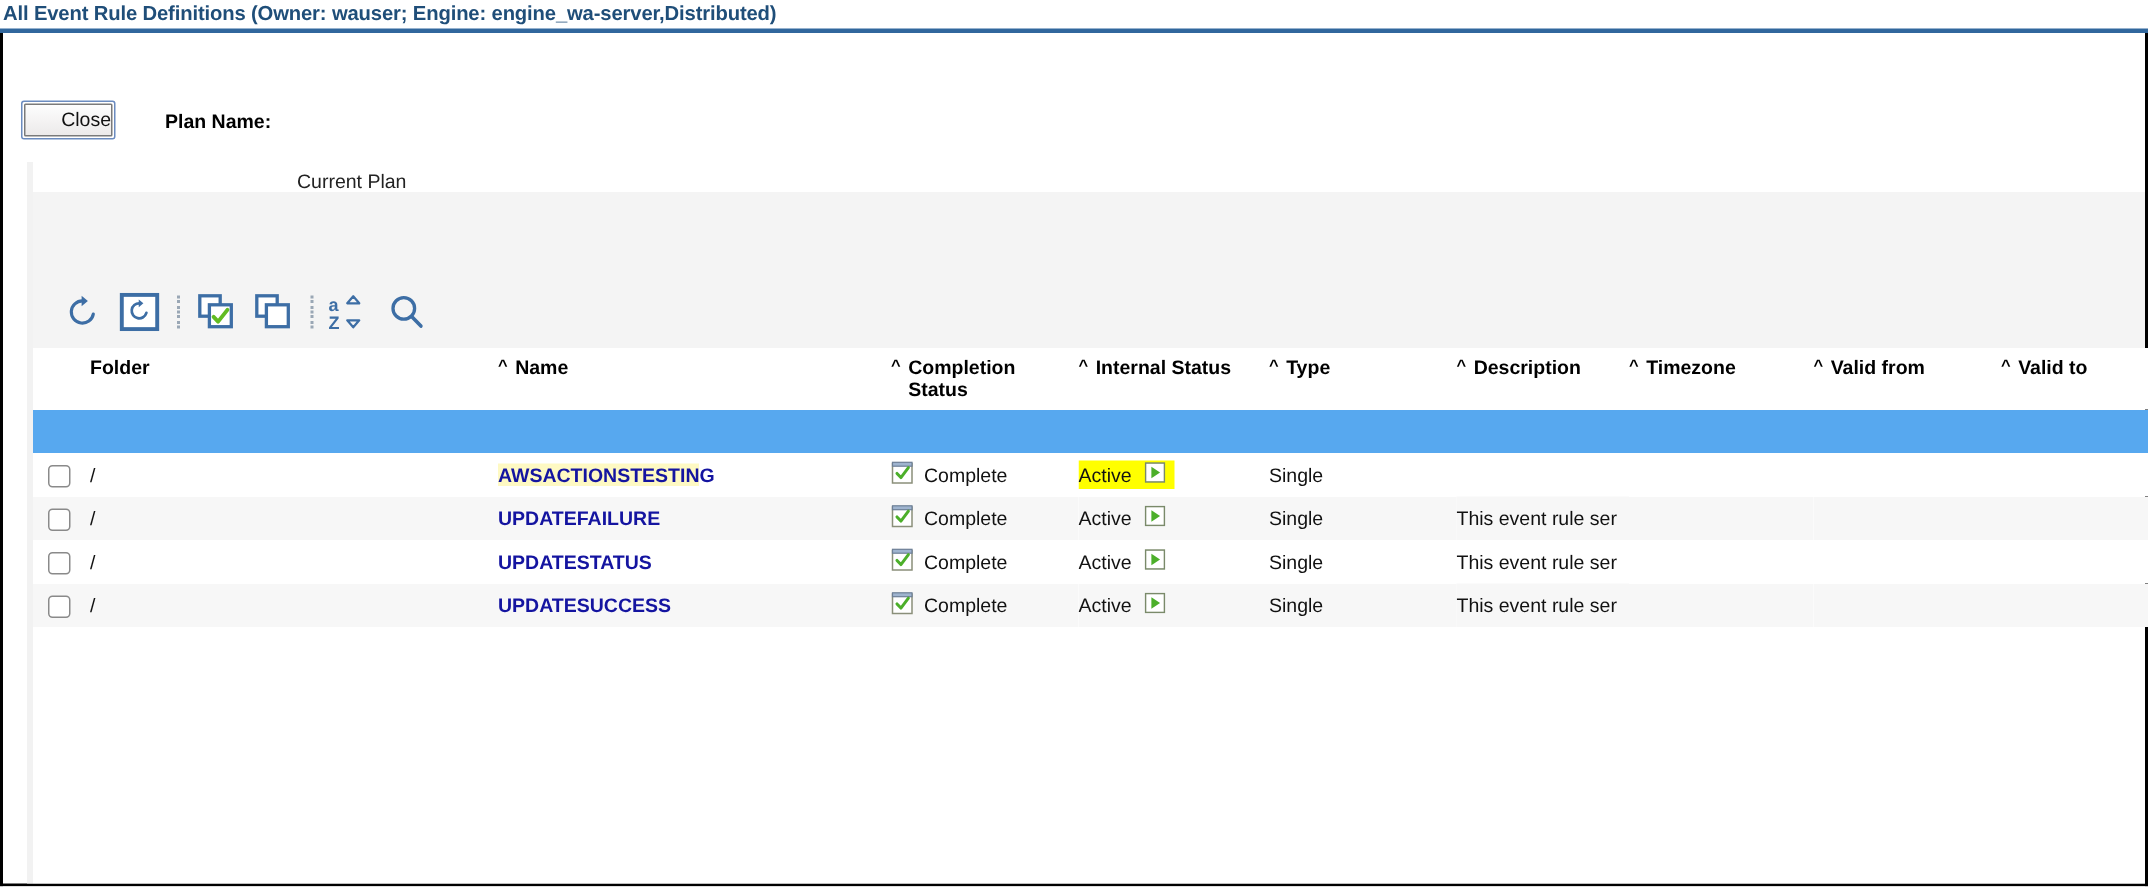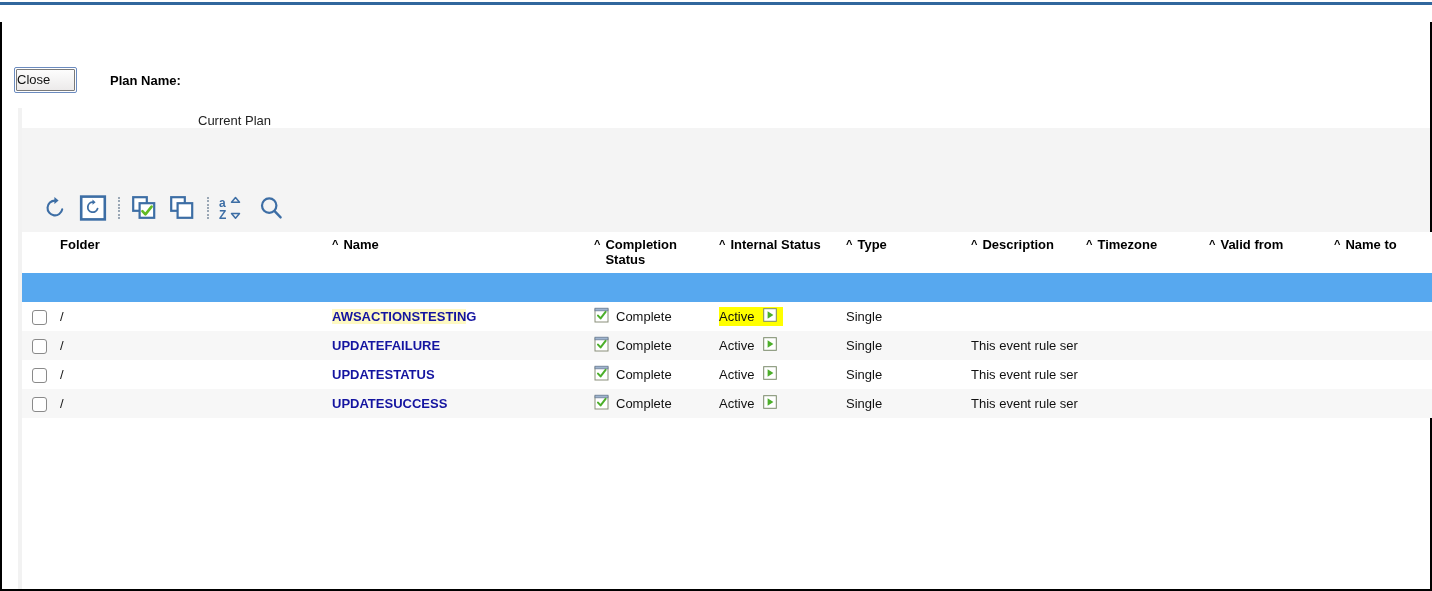--- a/index.html
+++ b/index.html
@@ -70,21 +70,21 @@
     top: 47px;
     width: 59px;
     height: 22px;
     background: linear-gradient(#fdfdfd, #eceaea);
     border: 1px solid #7a7a7a;
     border-radius: 1px;
     font-family: "Liberation Sans", sans-serif;
     font-size: 13px;
     color: #111111;
     line-height: 20px;
-    text-align: left;
+    text-align: right;
     cursor: pointer;
     padding: 0;
   }
   .close-btn-outline {
     position: absolute;
     left: 12px;
     top: 45px;
     width: 63px;
     height: 26px;
     border: 1px solid #6b8bbf;
@@ -255,20 +255,23 @@
   .colw-desc  { width: 115px; }
   .colw-tz    { width: 123px; }
   .colw-vf    { width: 125px; }
   .colw-vt    { width: 100px; }
 </style>
 </head>
 <body>
 
 <div id="screen">
 
+  <div class="title-bar">
+    <div class="title-text">All Event Rule Definitions (Owner: wauser; Engine: engine_wa-server,Distributed)</div>
+  </div>
   <div class="title-rule"></div>
 
   <div class="panel">
     <div class="gutter"></div>
 
     <div class="topbar">
       <div class="close-btn-outline"></div>
       <button class="close-btn">Close</button>
       <div class="plan-label">Plan Name:</div>
       <div class="plan-value">Current Plan</div>
@@ -408,21 +411,21 @@
             </th>
             <th>
               <div class="hdr-inner">
                 <span class="caret">^</span>
                 <span class="hdr-label">Valid from</span>
               </div>
             </th>
             <th>
               <div class="hdr-inner">
                 <span class="caret">^</span>
-                <span class="hdr-label">Name to</span>
+                <span class="hdr-label">Valid to</span>
               </div>
             </th>
           </tr>
           <tr class="hdr-rule">
             <td colspan="10"></td>
           </tr>
         </thead>
         <tbody>
             <tr class="row-odd">
               <td style="padding-left: 10px;"><span class="cb"></span></td>

